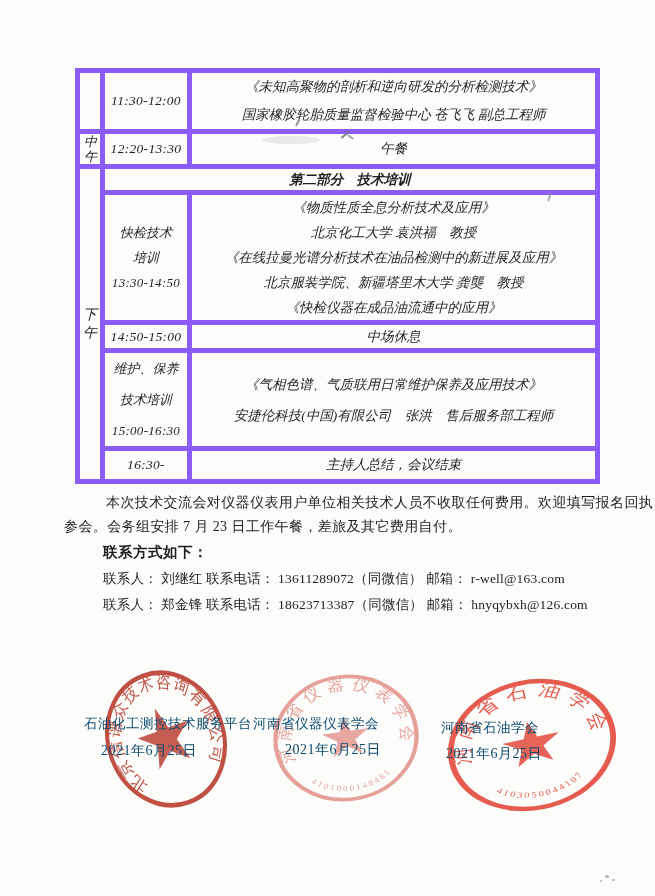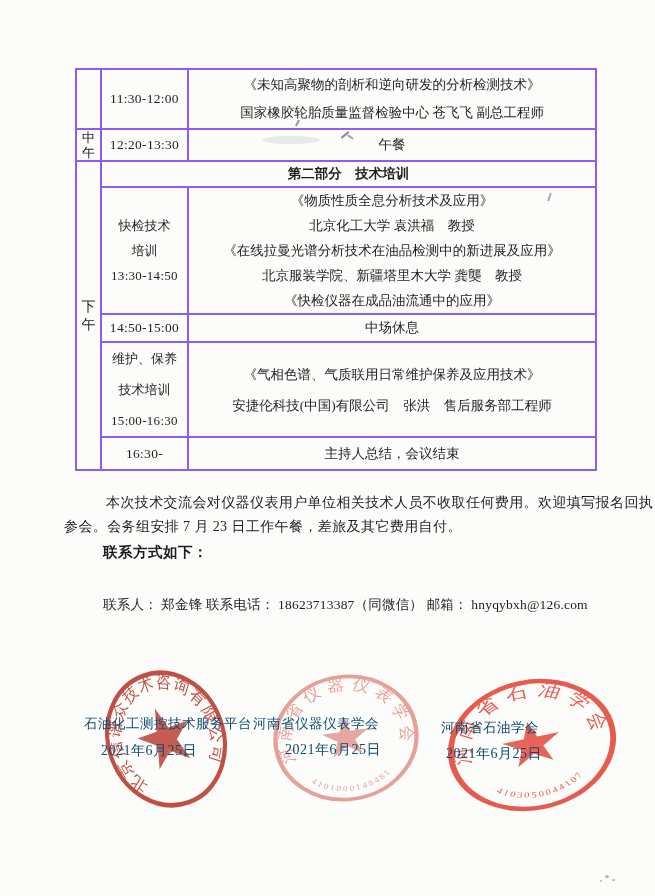--- a/index.html
+++ b/index.html
@@ -8,22 +8,22 @@
     background:#fcfcfa; overflow:hidden;
     font-family:"Liberation Serif","DejaVu Serif",serif;
     color:#1e1e1e;
   }
   
   table.schedule {
     position:absolute; left:75px; top:68px; width:520px;
     border-collapse:collapse; table-layout:fixed;
   }
   .schedule td {
-    border:2px solid #8b5cf6; text-align:center; vertical-align:middle;
-    font-size:13.5px; padding:0; color:#1f1f1f;
+    border:5px solid #8b5cf6; text-align:center; vertical-align:middle;
+    font-size:13.5px; padding:0; color:#1f1f1f;font-style:italic;
   }
   .c1 { width:25px; } .c2 { width:87px; } .c3 { width:408px; }
   tr.r1 { height:60px; } tr.r2 { height:32px; } tr.r3 { height:26px; }
   tr.r4 { height:125px; } tr.r5 { height:28px; } tr.r6 { height:71px; }
   tr.r7 { height:33px; }
   .t-time { font-size:13px; letter-spacing:0.3px; }
   tr.r1 .ln { line-height:28px; }
   tr.r4 .ln { line-height:25px; }
   tr.r6 .ln { line-height:31px; }
   .sess .ln { line-height:23px; font-size:13px; }
@@ -112,20 +112,21 @@
     <tr class="r7">
       <td class="c2 t-time">16:30-</td>
       <td class="c3">主持人总结，会议结束</td>
     </tr>
   </tbody>
     </table>
 
   <div class="abs body-ln" style="left:106px; top:494px;">本次技术交流会对仪器仪表用户单位相关技术人员不收取任何费用。欢迎填写报名回执</div>
   <div class="abs body-ln" style="left:64px; top:518px;">参会。会务组安排 7 月 23 日工作午餐，差旅及其它费用自付。</div>
   <div class="abs h-sub" style="left:103px; top:543px;">联系方式如下：</div>
+  <div class="abs contact-ln" style="left:103px; top:570px;">联系人： 刘继红 联系电话： 13611289072（同微信）  邮箱： r-well@163.com</div>
   <div class="abs contact-ln" style="left:103px; top:596px;">联系人： 郑金锋 联系电话： 18623713387（同微信）  邮箱： hnyqybxh@126.com</div>
 
   <svg class="stamp" style="left:94px; top:660px;" width="150" height="160" viewBox="0 0 150 160">
     <defs>
       <path id="sealstar" d="M0,-1 L0.2245,-0.309 L0.951,-0.309 L0.3633,0.1181 L0.5878,0.809 L0,0.382 L-0.5878,0.809 L-0.3633,0.1181 L-0.951,-0.309 L-0.2245,-0.309 Z"></path>
       <path id="arcN1" d="M -35.4,35.4 A 50 50 0 1 1 35.4,35.4" fill="none"></path>
     </defs>
     <g transform="translate(72,79) rotate(-20) scale(0.9,1.05)" opacity="0.88">
       <circle r="64" fill="none" stroke-width="4.5" stroke="#b8392a"></circle>
       <use href="#sealstar" transform="scale(31)" opacity="0.92" fill="#b8392a"></use>

